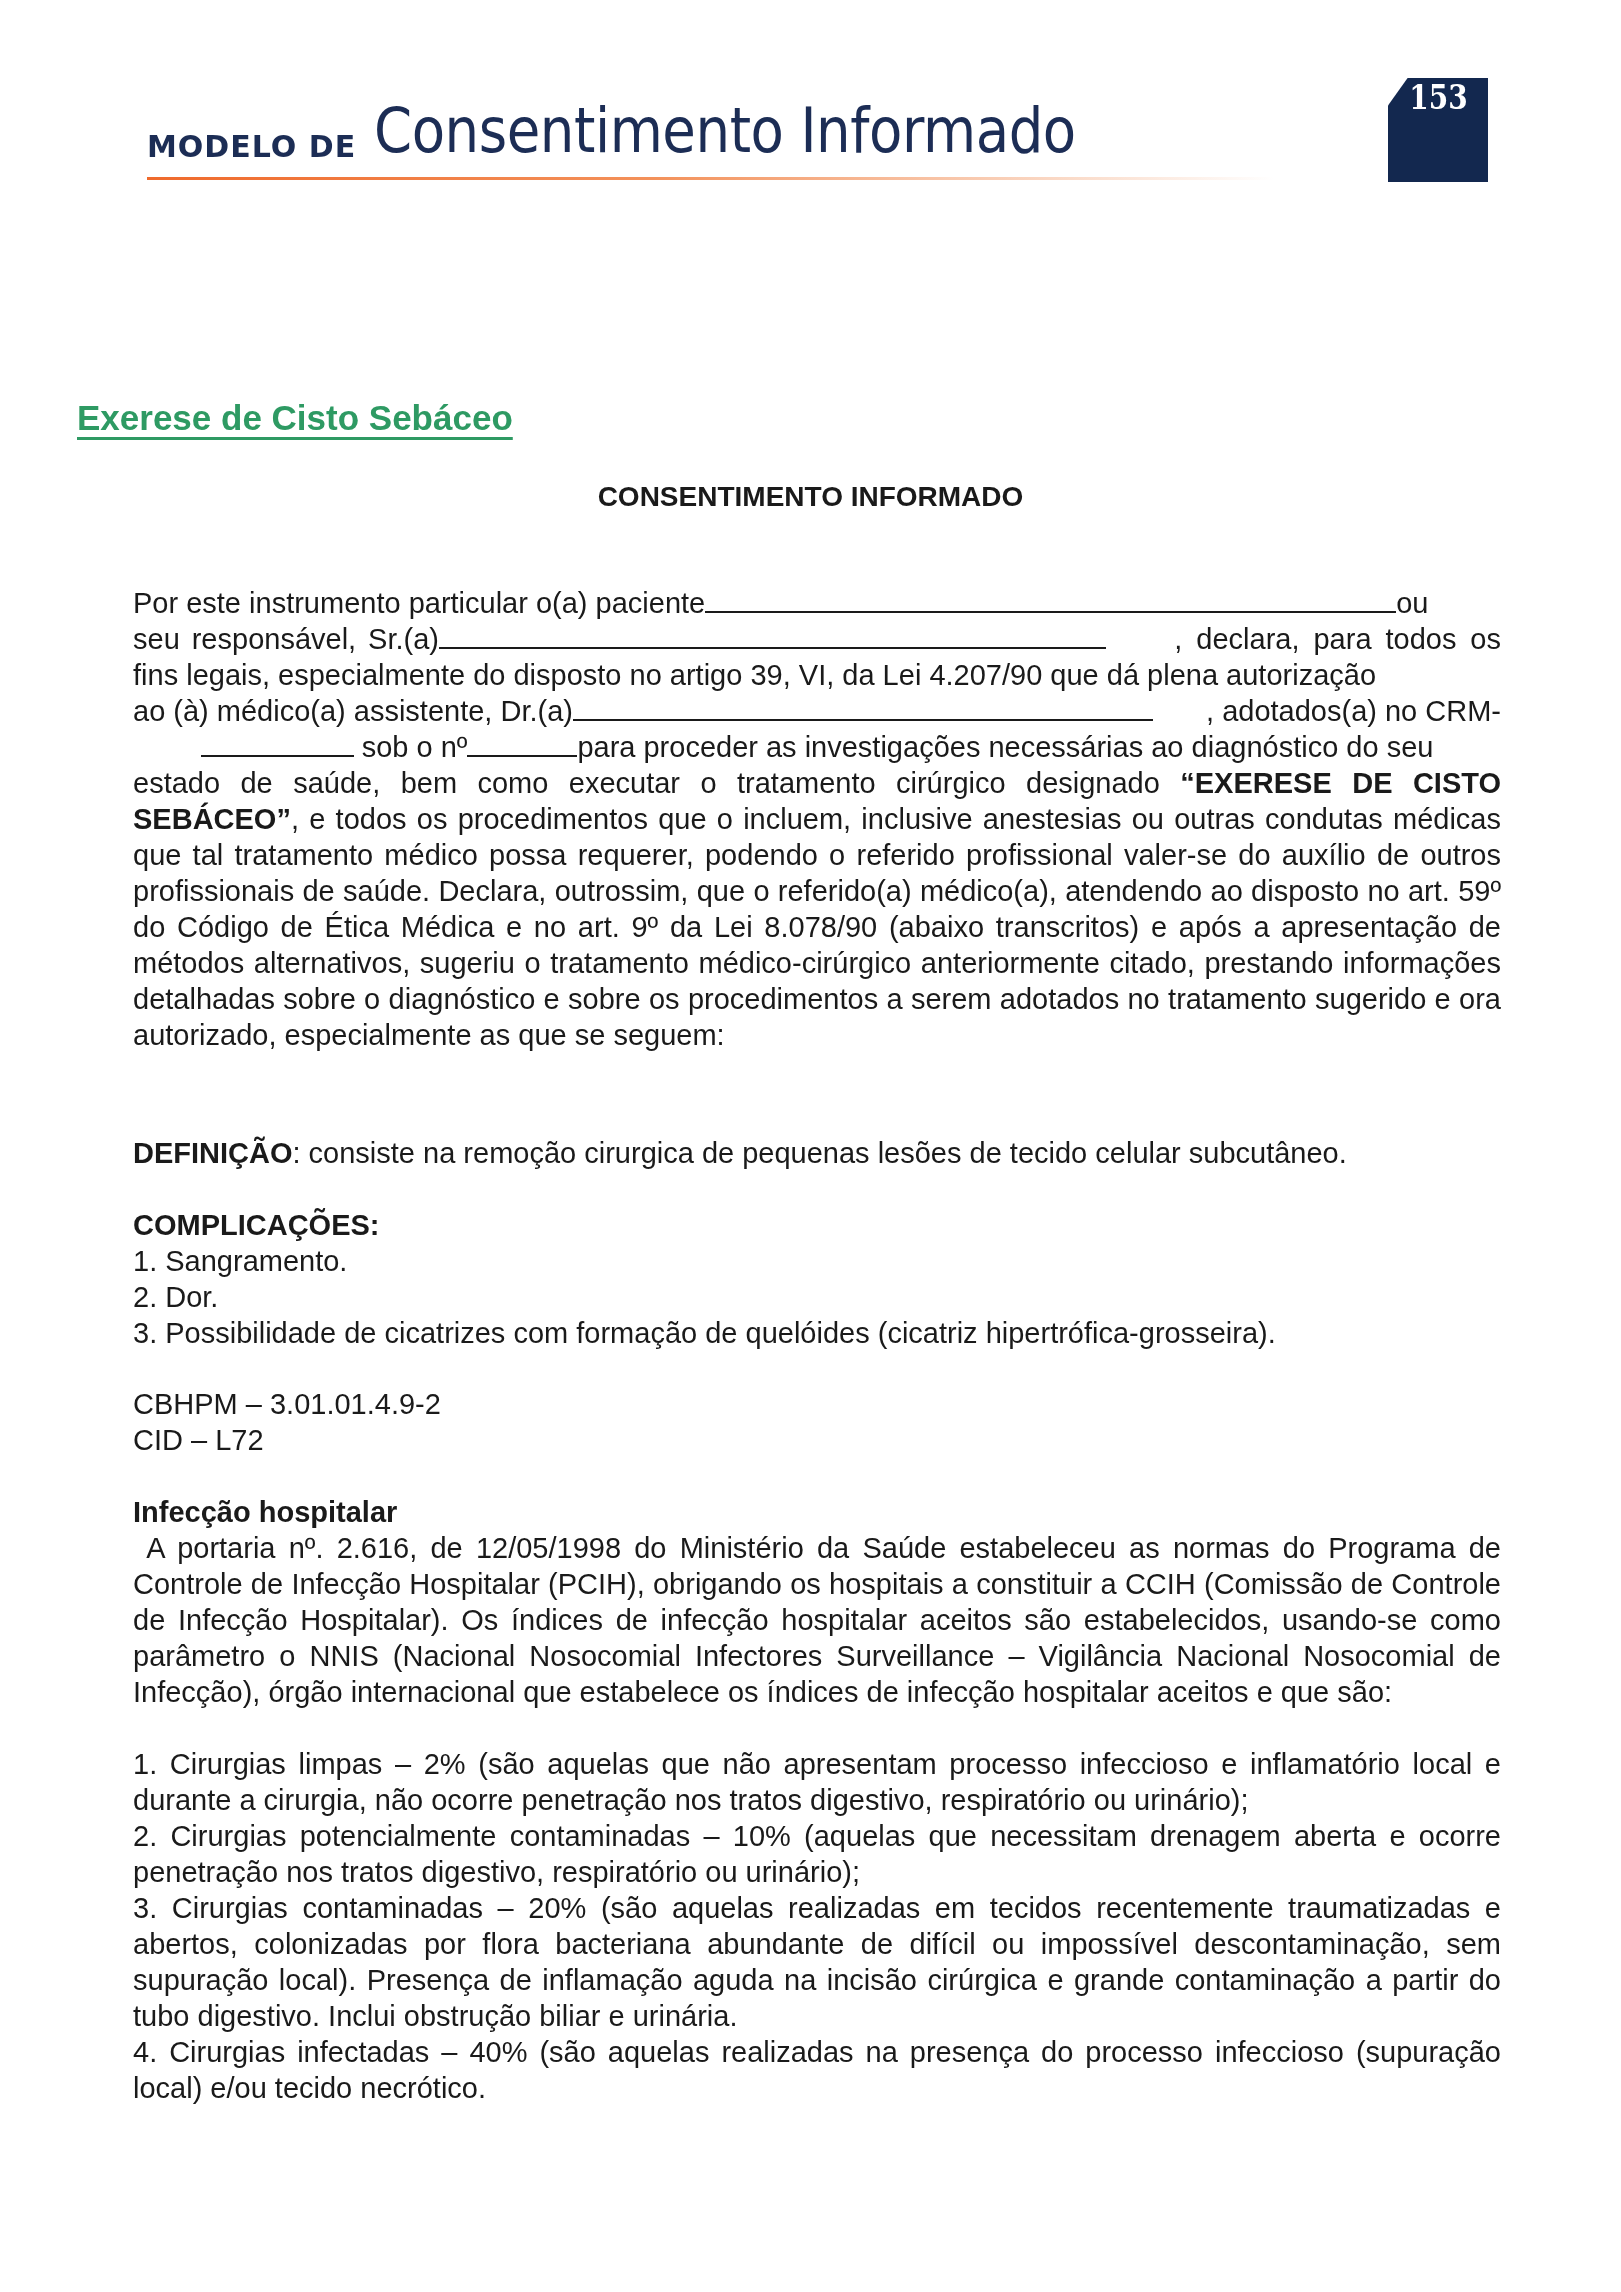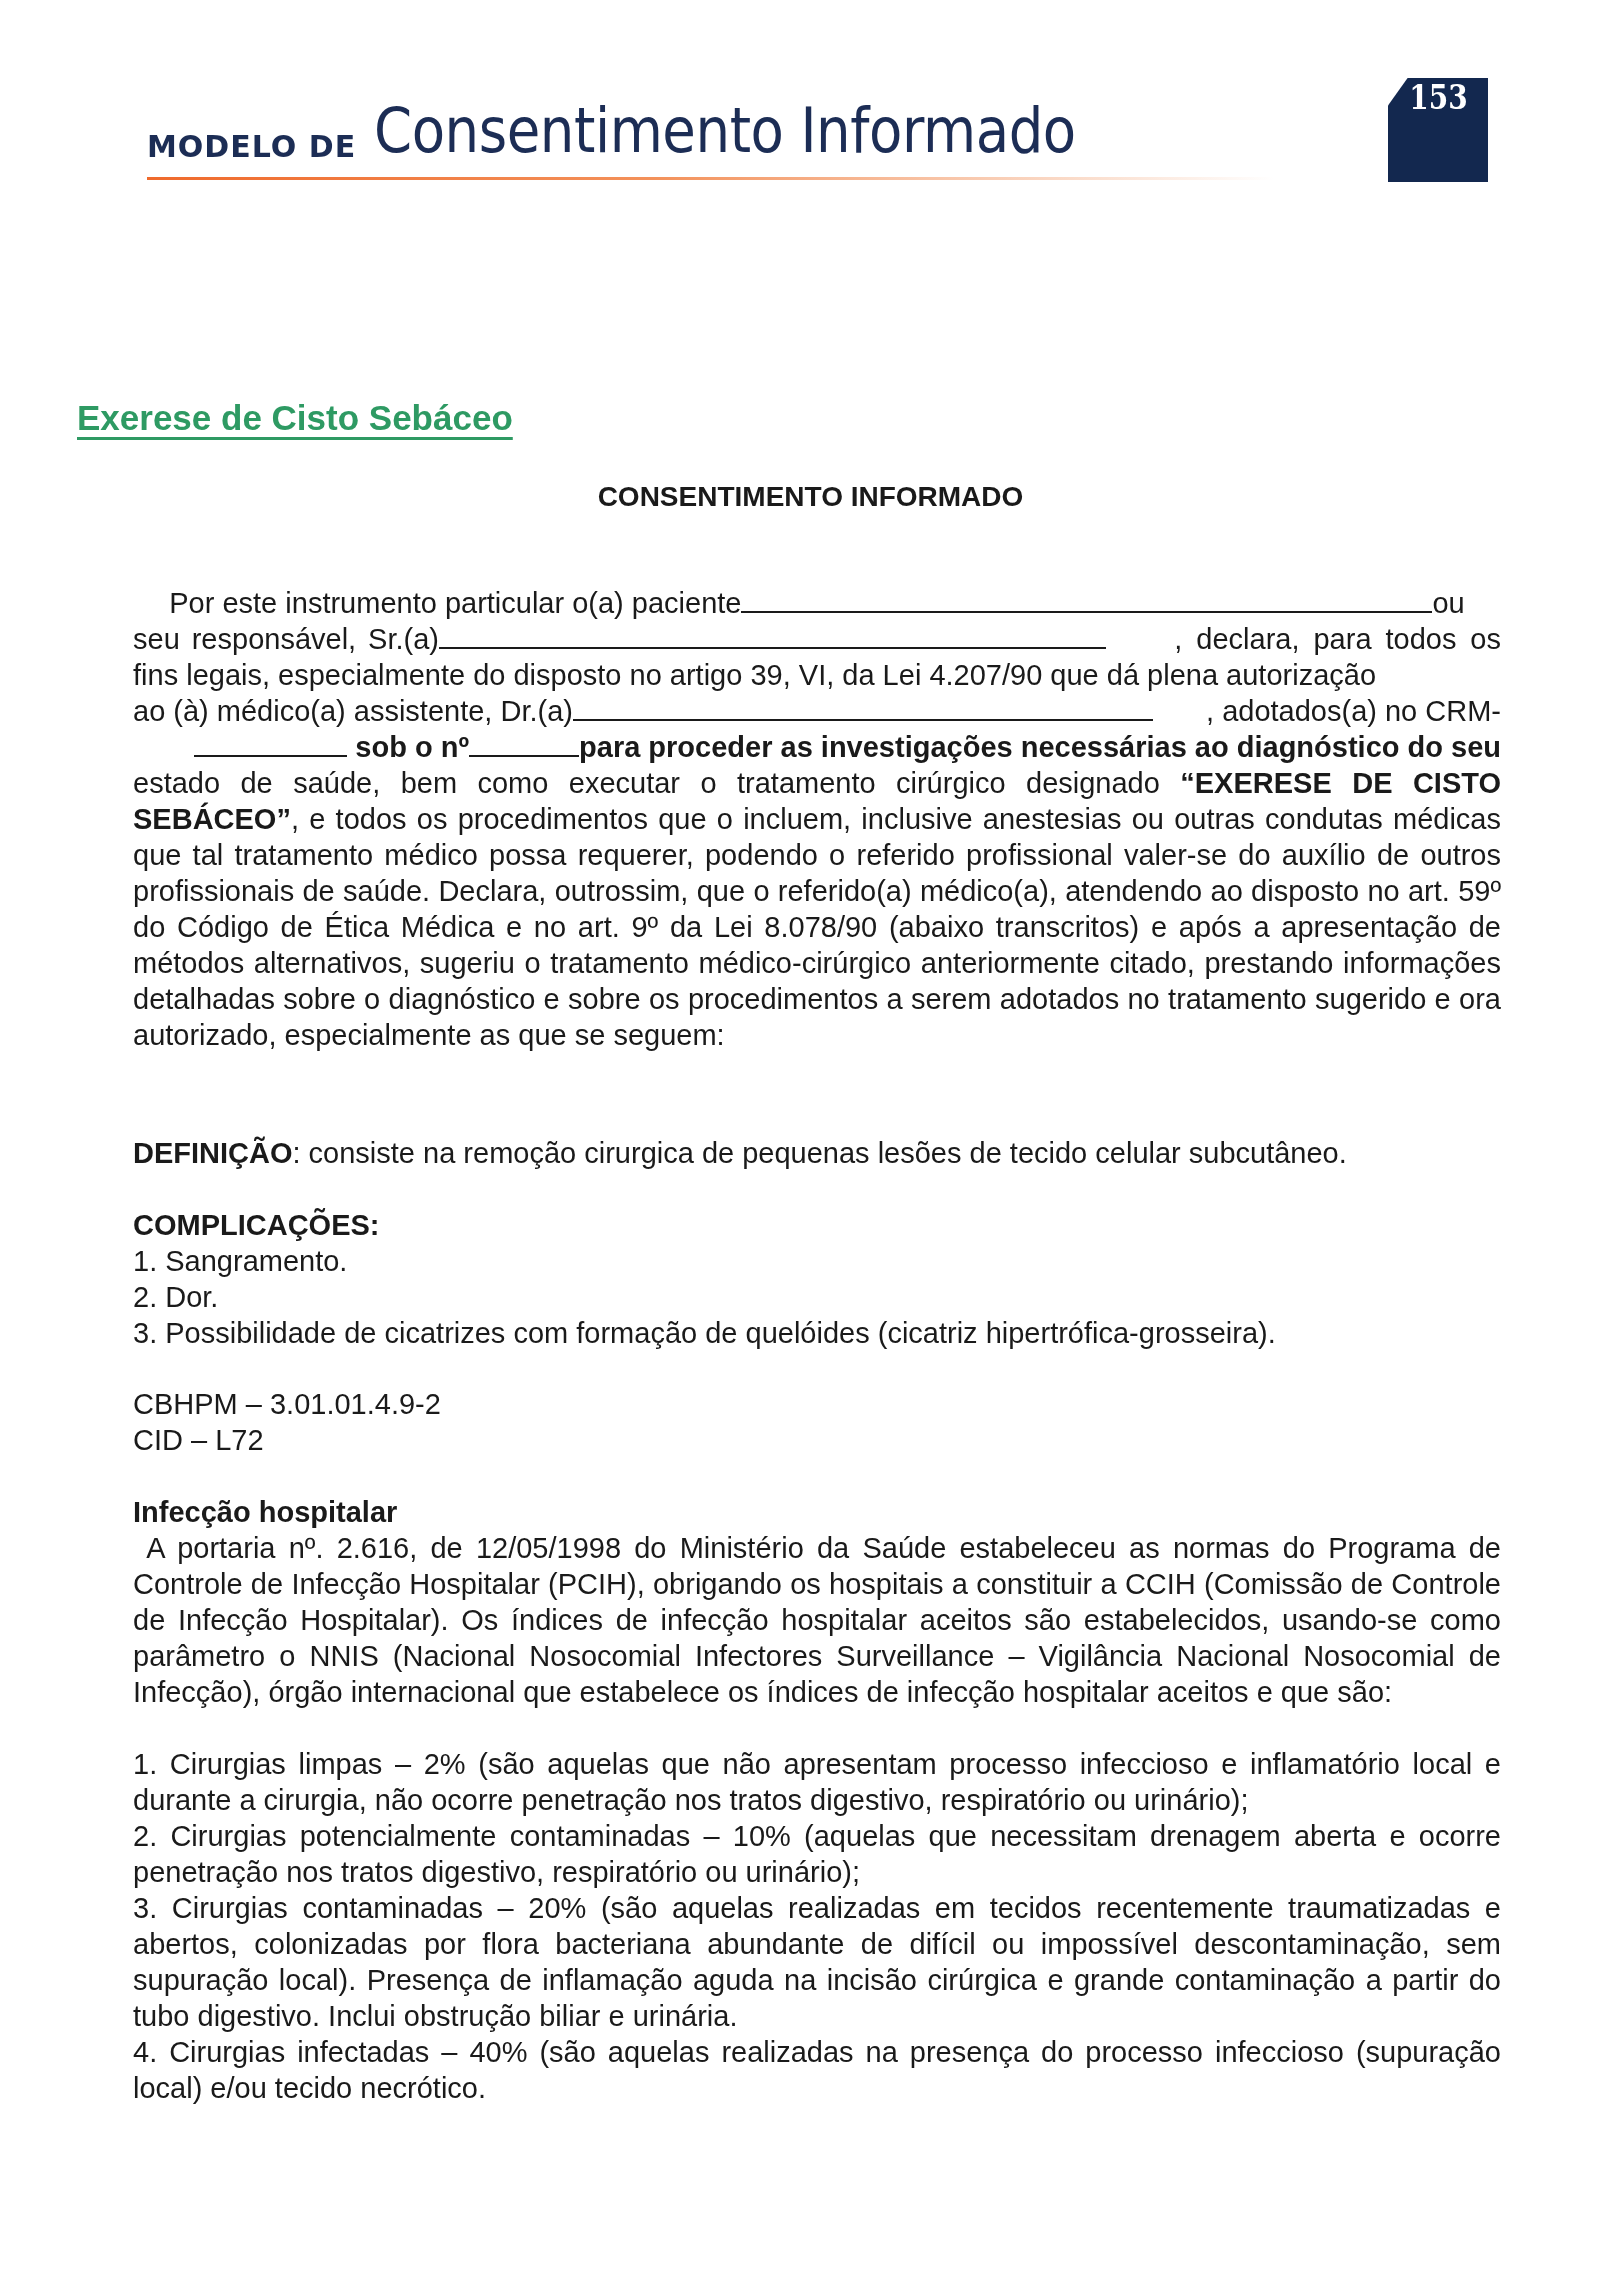--- a/index.html
+++ b/index.html
@@ -63,34 +63,34 @@
 </div>
 <div class="page-badge">
   <span class="page-number">153</span>
 </div>
 
 <div class="section-title">Exerese de Cisto Sebáceo</div>
 
 <div class="doc-heading">CONSENTIMENTO INFORMADO</div>
 
 <div class="body-text" style="top:585px;">
-  <div style="display:flex; justify-content:center;">
+  <div style="display:flex; justify-content:flex-start;">
     <span style="white-space:nowrap;"><span>Por este instrumento particular o(a) paciente</span><span class="blank" style="width:691px;"></span></span>
     <span>ou</span>
   </div>
   <div style="display:flex; justify-content:space-between;">
     <span style="white-space:nowrap; word-spacing:3.9px;"><span>seu responsável, Sr.(a)</span><span class="blank" style="width:667px;"></span></span>
     <span style="word-spacing:5.9px;">, declara, para todos os</span>
   </div>
   <div>fins legais, especialmente do disposto no artigo 39, VI, da Lei 4.207/90 que dá plena autorização</div>
   <div style="display:flex; justify-content:space-between;">
     <span style="white-space:nowrap;"><span>ao (à) médico(a) assistente, Dr.(a)</span><span class="blank" style="width:580px;"></span></span>
     <span>, adotados(a) no CRM-</span>
   </div>
-  <div style="display:flex; justify-content:flex-end; white-space:nowrap;font-weight:bold;">
+  <div style="display:flex; justify-content:center; white-space:nowrap;">
     <span><span class="blank" style="width:153px;"></span><span> sob o nº</span><span class="blank" style="width:110px;"></span><span>para proceder as investigações necessárias ao diagnóstico do seu</span></span>
   </div>
   <p class="justify"><span>estado de saúde, bem como executar o tratamento cirúrgico designado </span><span class="b">“EXERESE DE CISTO SEBÁCEO”</span><span>, e todos os procedimentos que o incluem, inclusive anestesias ou outras condutas médicas que tal tratamento médico possa requerer, podendo o referido profissional valer-se do auxílio de outros profissionais de saúde. Declara, outrossim, que o referido(a) médico(a), atendendo ao disposto no art. 59º do Código de Ética Médica e no art. 9º da Lei 8.078/90 (abaixo transcritos) e após a apresentação de métodos alternativos, sugeriu o tratamento médico-cirúrgico anteriormente citado, prestando informações detalhadas sobre o diagnóstico e sobre os procedimentos a serem adotados no tratamento sugerido e ora autorizado, especialmente as que se seguem:</span></p>
 </div>
 
 <div class="body-text" style="top:1135px;">
   <span class="b">DEFINIÇÃO</span><span>: consiste na remoção cirurgica de pequenas lesões de tecido celular subcutâneo.</span>
 </div>
 
 <div class="body-text" style="top:1207px;">

